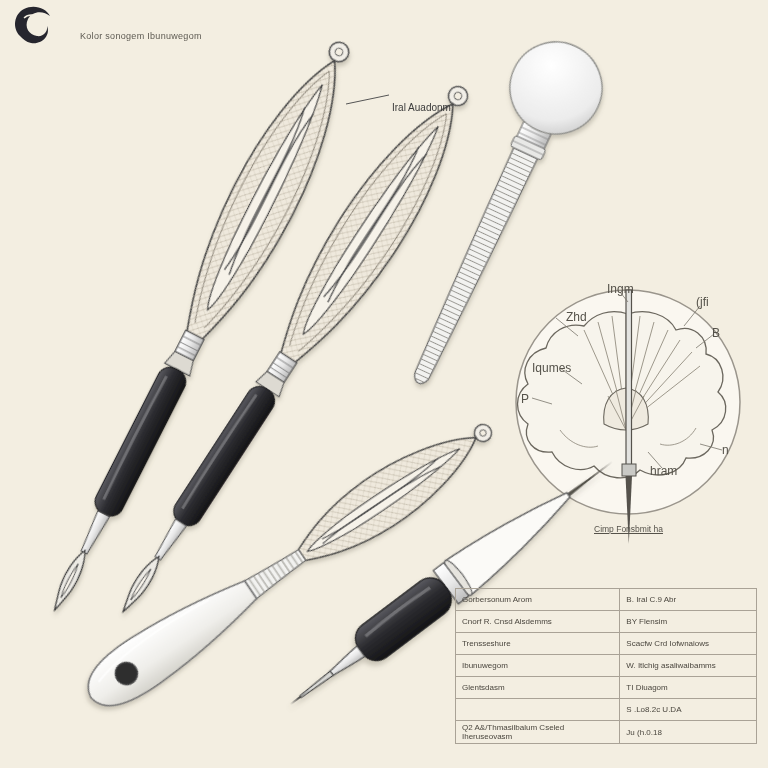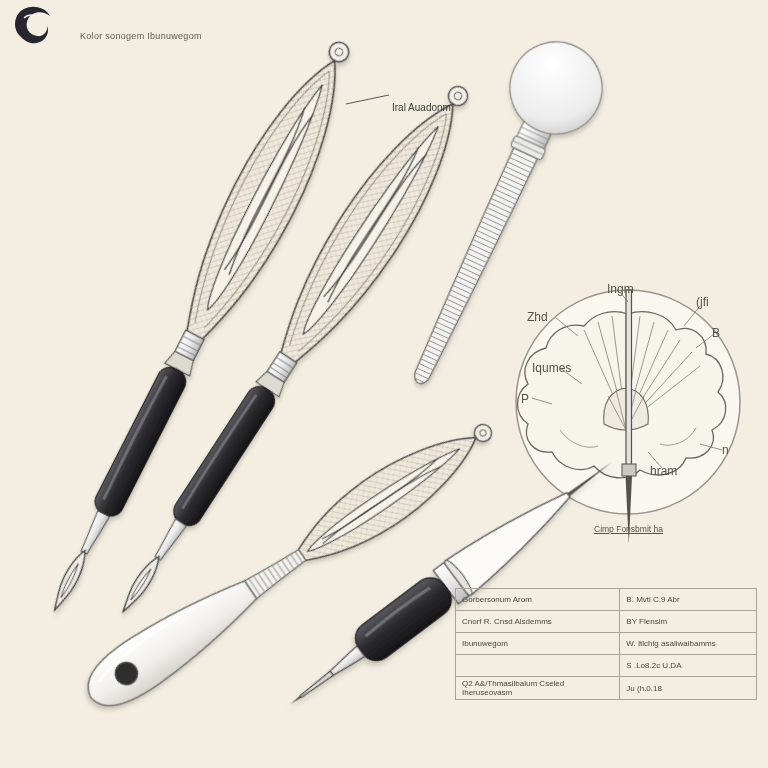--- a/index.html
+++ b/index.html
@@ -165,44 +165,52 @@
       <path d="M6,30 C-2,22 0,8 10,3 C20,-2 32,2 36,10 C29,4 18,5 14,13 C10,21 15,29 23,30 C29,31 34,26 33,20 C37,29 28,39 17,37 C12,36 9,33 6,30 Z" fill="#26262e"></path>
       <path d="M10,12 C14,8 21,8 25,12" fill="none" stroke="#f3eee1" stroke-width="1.4"></path>
     </g>
   </svg>
 
   <div class="hdr-sub">Kolor sonogem Ibunuwegom</div>
 
   <div class="tool-label">Iral Auadonm</div>
 
   <div class="dlabel" style="left:607px;top:282px;">Ingm</div>
-  <div class="dlabel" style="left:527px;top:310px;">Zhd</div>
+  <div class="dlabel" style="left:566px;top:310px;">Zhd</div>
   <div class="dlabel" style="left:532px;top:361px;">Iqumes</div>
   <div class="dlabel" style="left:521px;top:392px;">P</div>
   <div class="dlabel" style="left:696px;top:295px;">(jfi</div>
   <div class="dlabel" style="left:712px;top:326px;">B</div>
   <div class="dlabel" style="left:722px;top:443px;">n</div>
   <div class="dlabel" style="left:650px;top:464px;">hram</div>
   <div class="dcaption">Cimp Fonsbmit ha</div>
 
   <table class="spec-table">
     <tbody>
       <tr>
         <td class="cl">Gorbersonum Arom</td>
-        <td class="cr">B. Mvti C.9 Abr</td>
+        <td class="cr">B. Iral C.9 Abr</td>
       </tr>
       <tr>
         <td class="cl">Cnorf R. Cnsd Alsdemms</td>
         <td class="cr">BY Flensim</td>
       </tr>
       <tr>
+        <td class="cl">Trensseshure</td>
+        <td class="cr">Scacfw Crd Iofwnaiows</td>
+      </tr>
+      <tr>
         <td class="cl">Ibunuwegom</td>
         <td class="cr">W. Itlchig asaliwaibamms</td>
       </tr>
       <tr>
+        <td class="cl">Glentsdasm</td>
+        <td class="cr">TI Diuagom</td>
+      </tr>
+      <tr>
         <td class="cl"></td>
         <td class="cr">S .Lo8.2c U.DA</td>
       </tr>
       <tr>
         <td class="cl">Q2 A&amp;/Thmasilbalum Cseled Iheruseovasm</td>
         <td class="cr">Ju (h.0.18</td>
       </tr>
     </tbody>
   </table>
 

